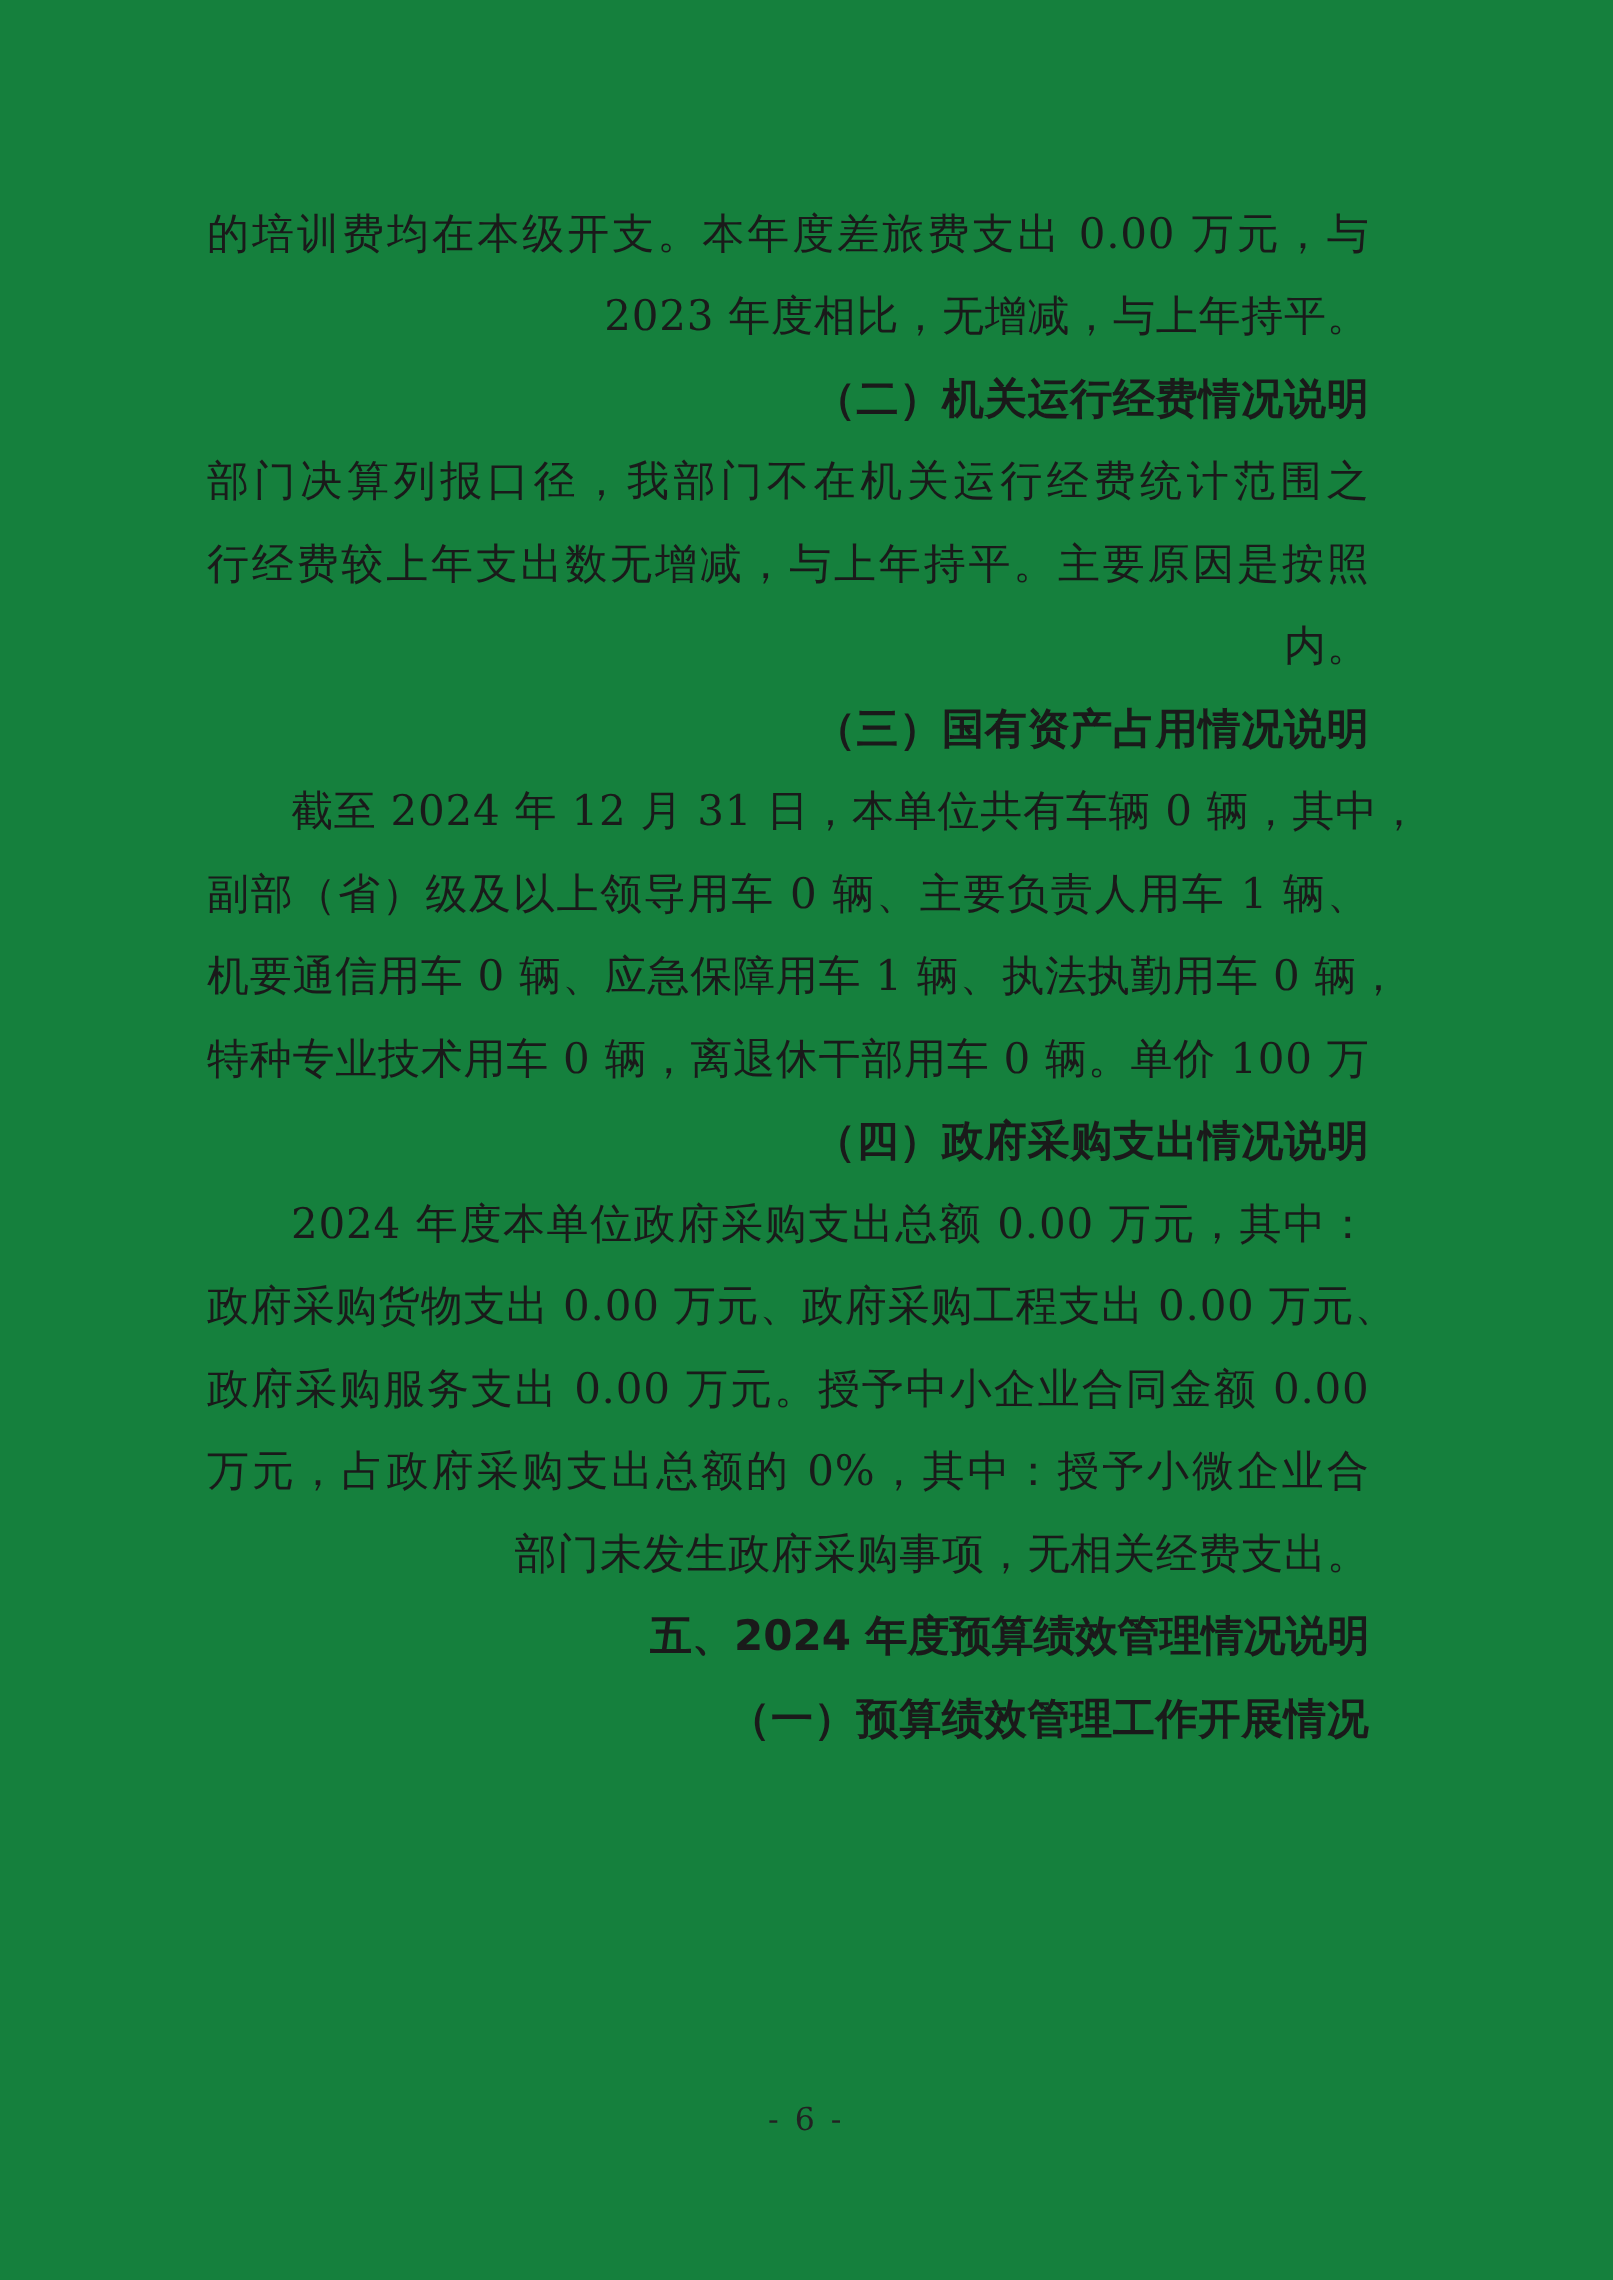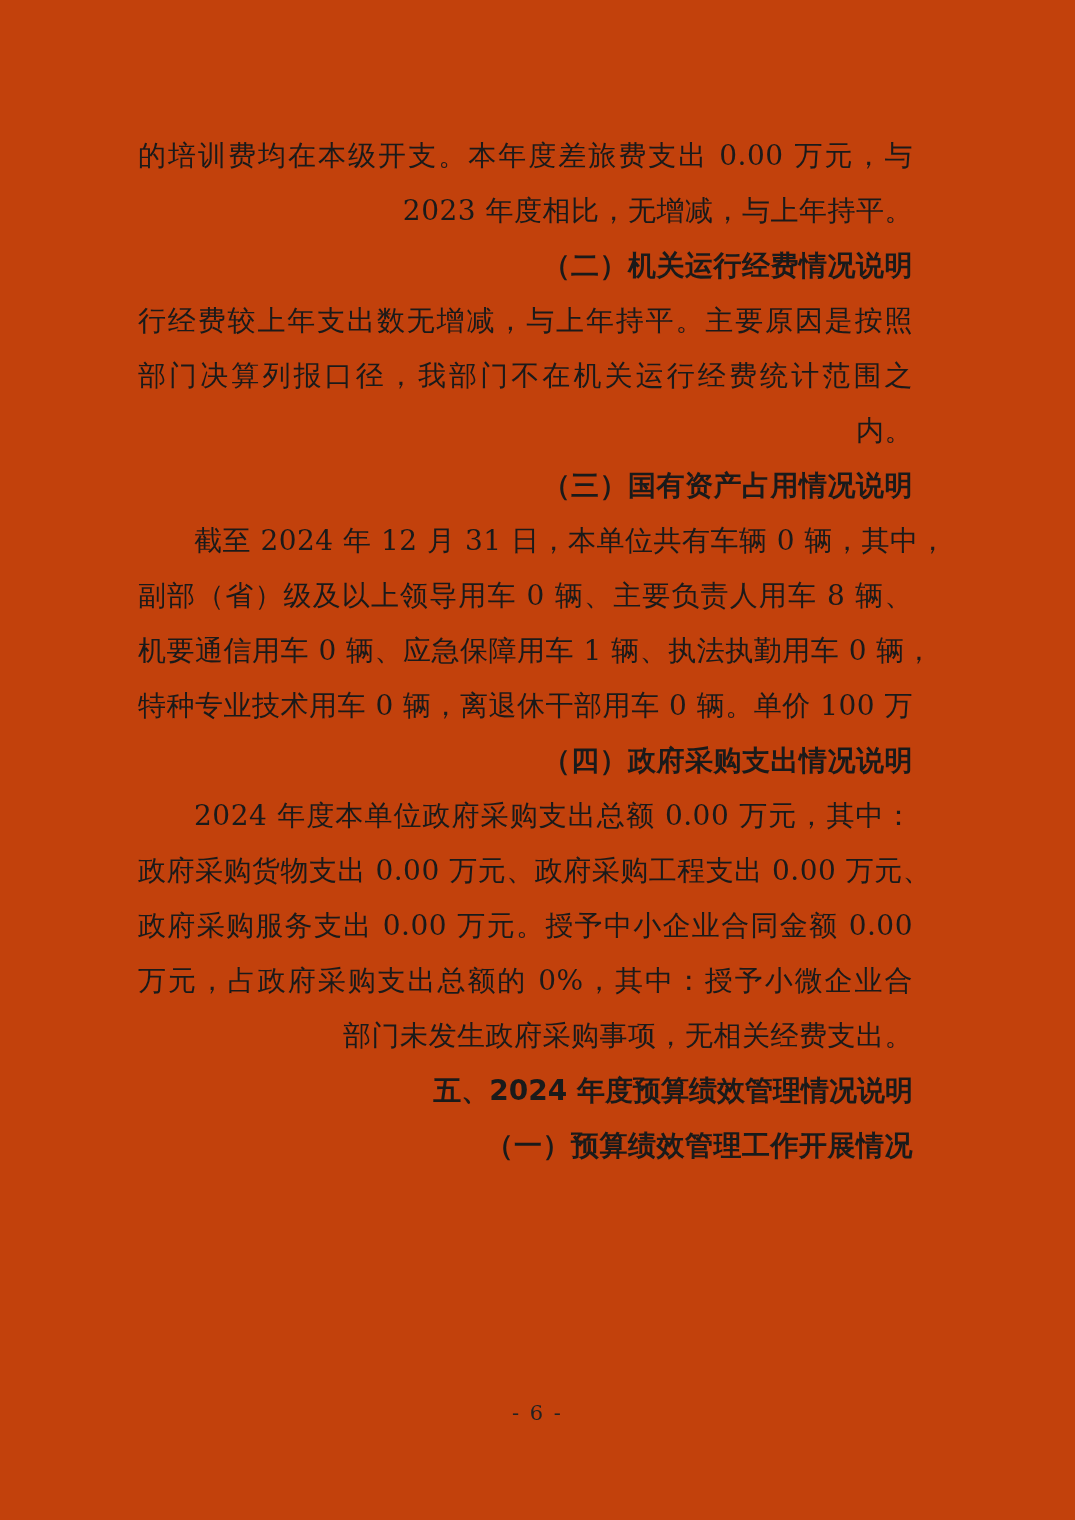--- a/index.html
+++ b/index.html
@@ -4,21 +4,21 @@
 <style>
   html, body {
     margin: 0;
     padding: 0;
     background: #ffffff;
   }
   .page {
     position: relative;
     width: 1075px;
     height: 1520px;
-    background: #c2410c;
+    background: #15803d;
     overflow: hidden;
     font-family: "DejaVu Serif", "Liberation Serif", serif;
     color: #1a1a1a;
   }
   .content {
     position: absolute;
     left: 138px;
     top: 128px;
     width: 775px;
   }
@@ -58,26 +58,26 @@
   }
 </style>
 </head>
 <body>
 
 <div class="page">
   <div class="content">
     <div class="line j">的培训费均在本级开支。本年度差旅费支出 0.00 万元，与</div>
     <div class="line">2023 年度相比，无增减，与上年持平。</div>
     <div class="line indent h-kai">（二）机关运行经费情况说明</div>
+    <div class="line j">部门决算列报口径，我部门不在机关运行经费统计范围之</div>
     <div class="line j">行经费较上年支出数无增减，与上年持平。主要原因是按照</div>
-    <div class="line j">部门决算列报口径，我部门不在机关运行经费统计范围之</div>
     <div class="line">内。</div>
     <div class="line indent h-kai">（三）国有资产占用情况说明</div>
     <div class="line j indent">截至 2024 年 12 月 31 日，本单位共有车辆 0 辆，其中，</div>
-    <div class="line j">副部（省）级及以上领导用车 0 辆、主要负责人用车 8 辆、</div>
+    <div class="line j">副部（省）级及以上领导用车 0 辆、主要负责人用车 1 辆、</div>
     <div class="line j">机要通信用车 0 辆、应急保障用车 1 辆、执法执勤用车 0 辆，</div>
     <div class="line j">特种专业技术用车 0 辆，离退休干部用车 0 辆。单价 100 万</div>
     <div class="line indent h-kai">（四）政府采购支出情况说明</div>
     <div class="line j indent">2024 年度本单位政府采购支出总额 0.00 万元，其中：</div>
     <div class="line j">政府采购货物支出 0.00 万元、政府采购工程支出 0.00 万元、</div>
     <div class="line j">政府采购服务支出 0.00 万元。授予中小企业合同金额 0.00</div>
     <div class="line j">万元，占政府采购支出总额的 0%，其中：授予小微企业合</div>
     <div class="line">部门未发生政府采购事项，无相关经费支出。</div>
     <div class="line indent h-hei">五、2024 年度预算绩效管理情况说明</div>
     <div class="line indent h-kai">（一）预算绩效管理工作开展情况</div>

